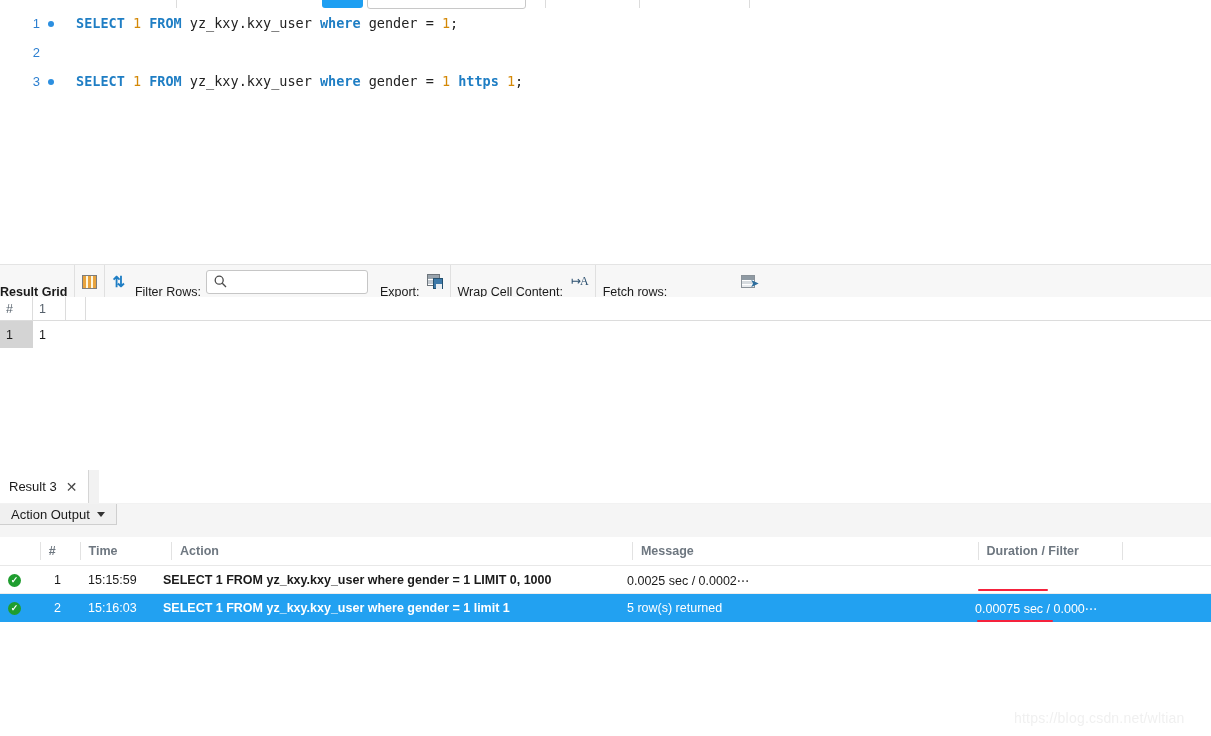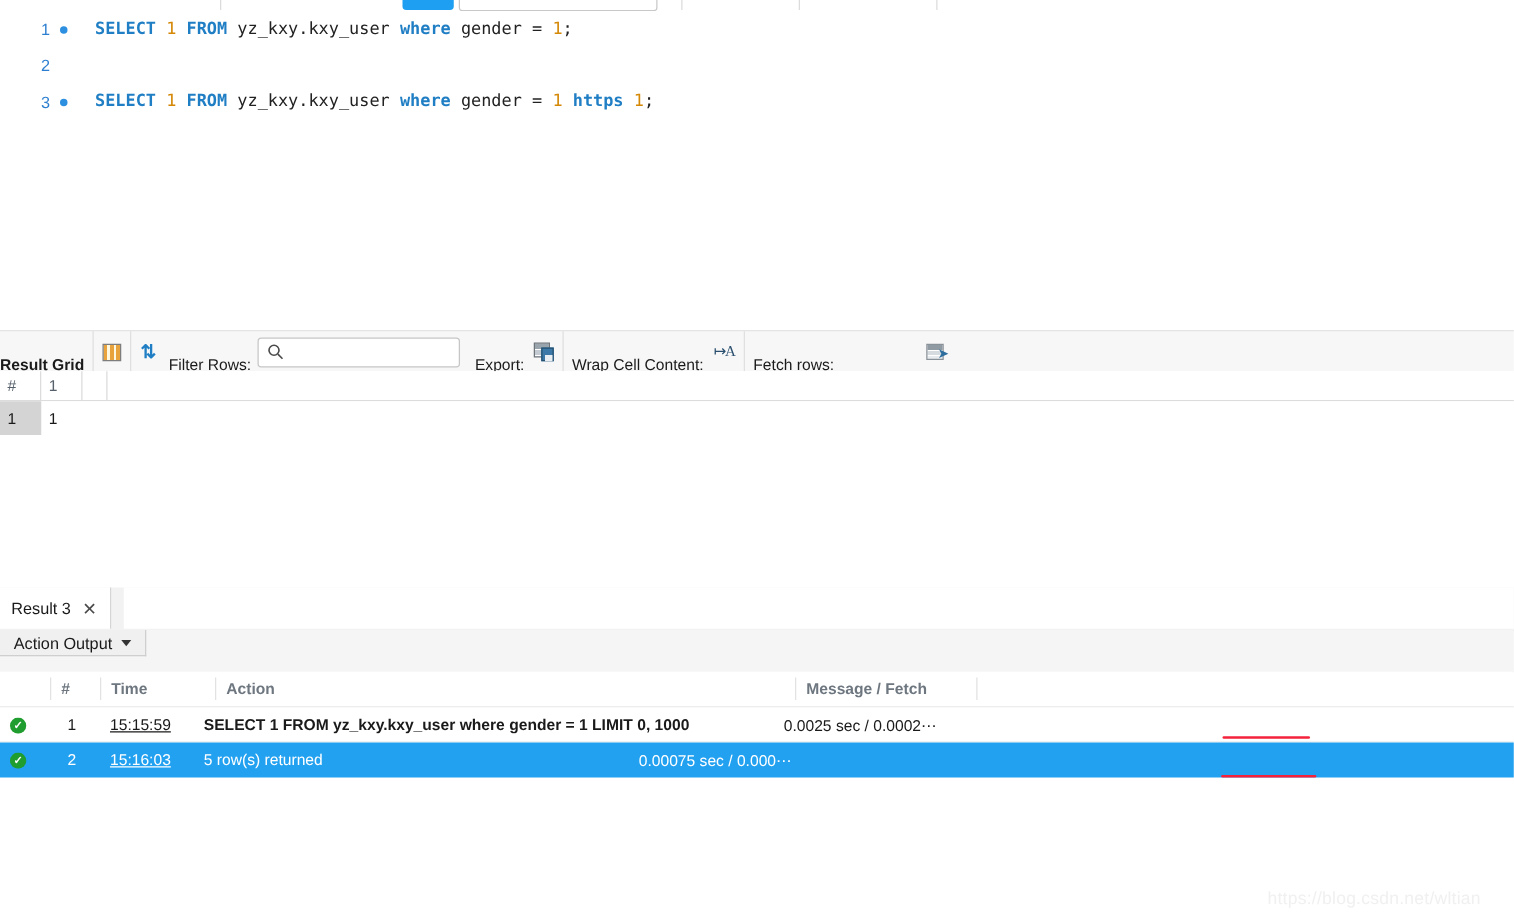--- a/index.html
+++ b/index.html
@@ -360,21 +360,21 @@
     font-size: 12.5px;
     color: #1a1a1a;
     box-sizing: border-box;
     padding-left: 8px;
     white-space: nowrap;
     overflow: hidden;
   }
   .out-row.selected .oc { color: #ffffff; }
   .oc-status { width: 40px; display: flex; align-items: center; justify-content: flex-start; padding-left: 2px; }
   .oc-num    { width: 40px; padding-left: 14px !important; }
-  .oc-time   { width: 75px; text-decoration: underline; }
+  .oc-time   { width: 75px; }
   .oc-action { width: 464px; font-weight: bold; }
   .oc-msg    { width: 348px; }
   .oc-dur    { width: 145px; }
 
   .ok-badge {
     width: 13px; height: 13px;
     border-radius: 50%;
     background: #1f9d2f;
     color: #ffffff;
     font-size: 9px;
@@ -497,41 +497,43 @@
     <span class="caret"></span>
   </div>
 </div>
 
 <div class="out-table">
   <div class="out-head">
     <div class="oh oh-status"></div>
     <div class="oh oh-num">#</div>
     <div class="oh oh-time">Time</div>
     <div class="oh oh-action">Action</div>
-    <div class="oh oh-dur">Message / Fetch</div>
+    <div class="oh oh-msg">Message</div>
+    <div class="oh oh-dur">Duration / Filter</div>
     <div class="oh oh-end"></div>
   </div>
 
   <div class="out-row">
     <div class="oc oc-status">
       <span class="ok-badge">✓</span>
     </div>
     <div class="oc oc-num">1</div>
     <div class="oc oc-time">15:15:59</div>
     <div class="oc oc-action">SELECT 1 FROM yz_kxy.kxy_user where gender = 1 LIMIT 0, 1000</div>
     <div class="oc oc-dur">0.0025 sec / 0.0002⋯</div>
     <div class="row-divider"></div>
   </div>
 
   <div class="out-row selected">
     <div class="oc oc-status">
       <span class="ok-badge">✓</span>
     </div>
     <div class="oc oc-num">2</div>
     <div class="oc oc-time">15:16:03</div>
+    <div class="oc oc-action">SELECT 1 FROM yz_kxy.kxy_user where gender = 1 limit 1</div>
     <div class="oc oc-msg">5 row(s) returned</div>
     <div class="oc oc-dur">0.00075 sec / 0.000⋯</div>
   </div>
 </div>
 
 <div class="red-underline" id="redline1"></div>
 <div class="red-underline" id="redline2"></div>
 
 <div class="watermark">https://blog.csdn.net/wltian</div>
 

